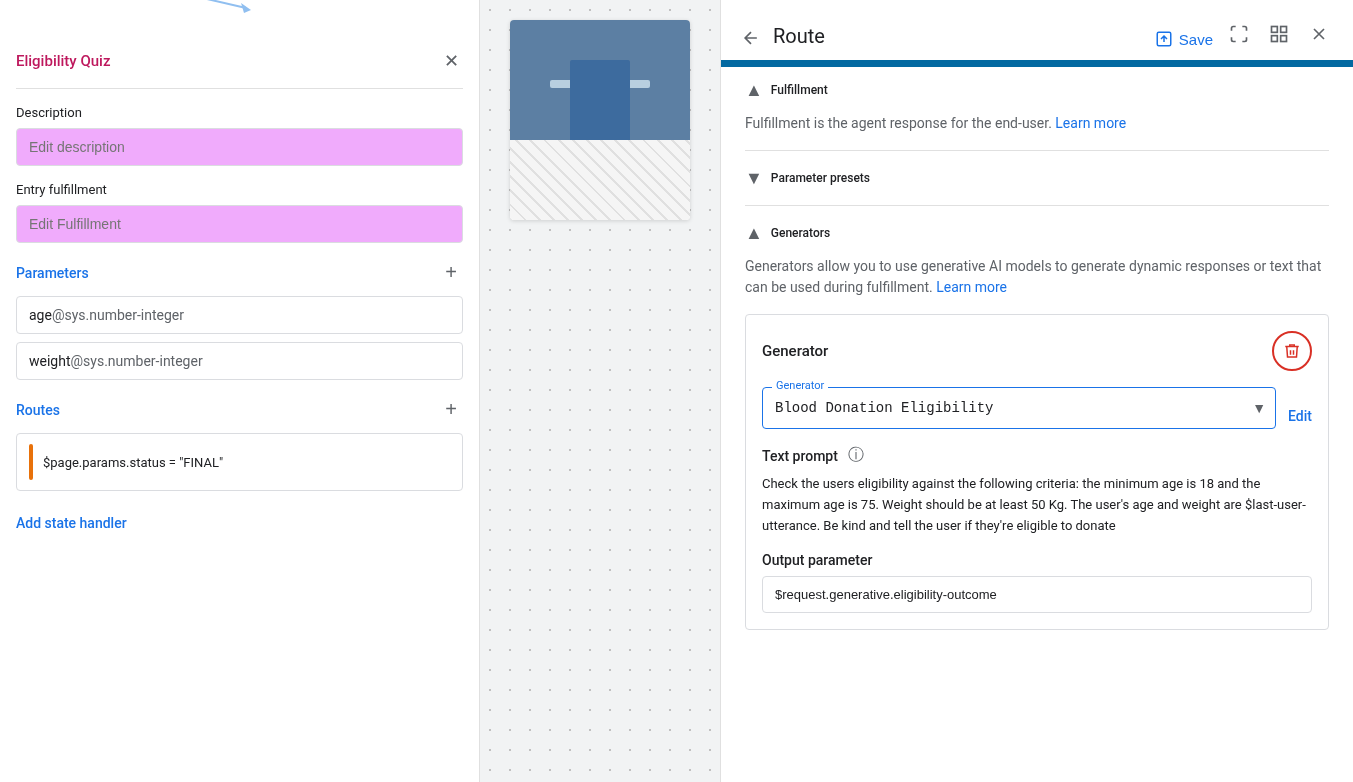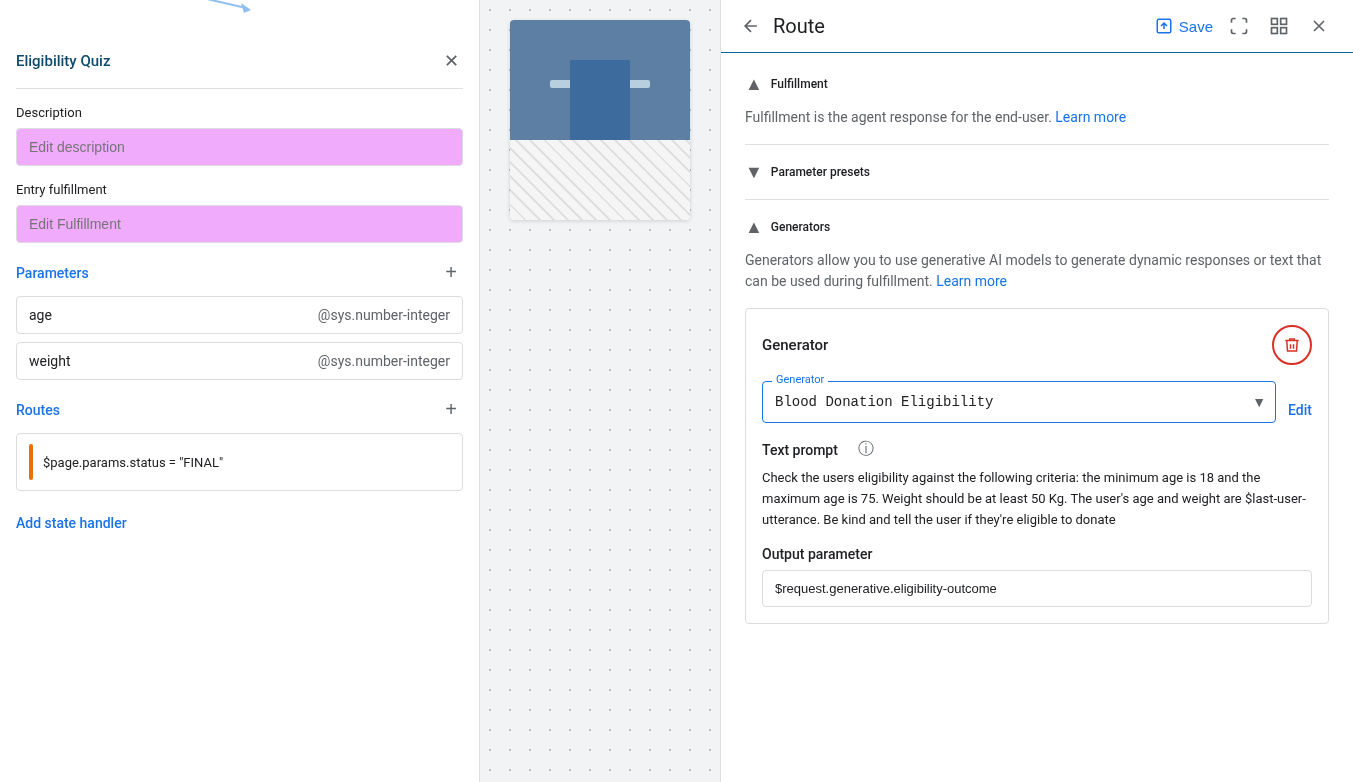--- a/index.html
+++ b/index.html
@@ -29,21 +29,21 @@
       align-items: center;
       justify-content: space-between;
       padding-bottom: 12px;
       border-bottom: 1px solid #e0e0e0;
       margin-bottom: 16px;
     }
 
     .panel-title {
       font-size: 15px;
       font-weight: 500;
-      color: #0c4a6e;
+      color: #be185d;
     }
 
     .close-btn {
       background: none;
       border: none;
       cursor: pointer;
       color: #5f6368;
       font-size: 18px;
       padding: 4px;
       display: flex;
@@ -89,21 +89,20 @@
       border: none;
       cursor: pointer;
       color: #5f6368;
       font-size: 20px;
       padding: 2px 6px;
     }
 
     .param-row {
       display: flex;
       align-items: center;
-      justify-content: space-between;
       border: 1px solid #dadce0;
       border-radius: 4px;
       padding: 10px 12px;
       margin-bottom: 8px;
       background: #fff;
     }
 
     .param-name {
       color: #202124;
       font-size: 14px;
@@ -216,26 +215,26 @@
       flex: 1;
       background: #fff;
       display: flex;
       flex-direction: column;
       overflow-y: auto;
       border-left: 1px solid #e0e0e0;
     }
 
     .right-header {
       display: flex;
-      align-items: center;
+      align-items: flex-end;
       padding: 12px 20px;
-      border-bottom: 1px solid #0369a1;
+      border-bottom: 7px solid #0369a1;
       gap: 12px;
       position: sticky;
-      top: 0;
+      top: 8px;
       background: #fff;
       z-index: 10;
     }
 
     .back-btn {
       background: none;
       border: none;
       cursor: pointer;
       display: flex;
       align-items: center;
@@ -403,21 +402,21 @@
     .select-container {
       flex: 1;
     }
 
     .text-prompt-label {
       font-size: 14px;
       font-weight: 500;
       color: #202124;
       display: flex;
       align-items: center;
-      gap: 20px;
+      gap: 10px;
       margin-bottom: 8px;
     }
 
     .info-icon {
       color: #5f6368;
       font-size: 16px;
     }
 
     .prompt-text {
       font-size: 13px;

